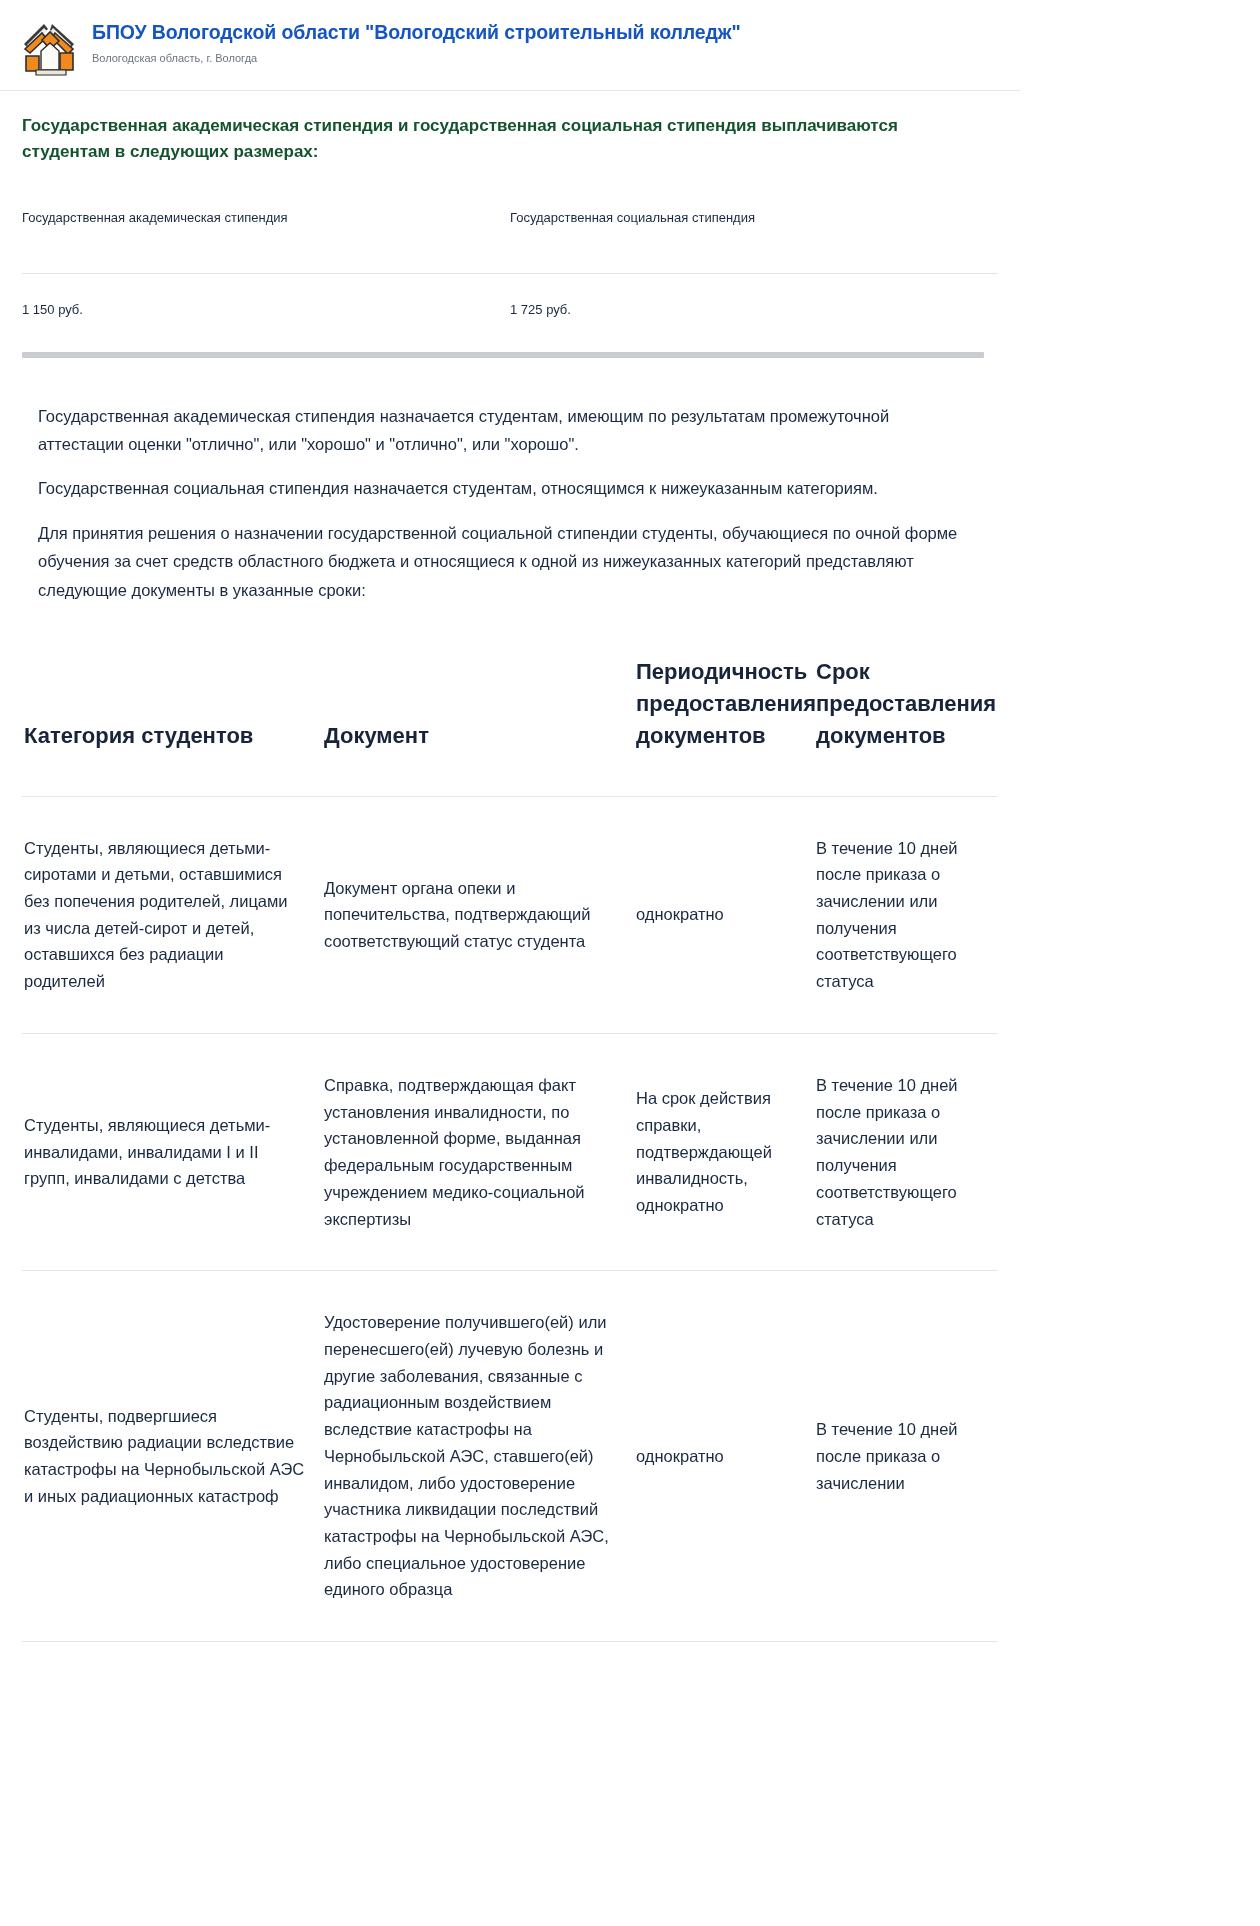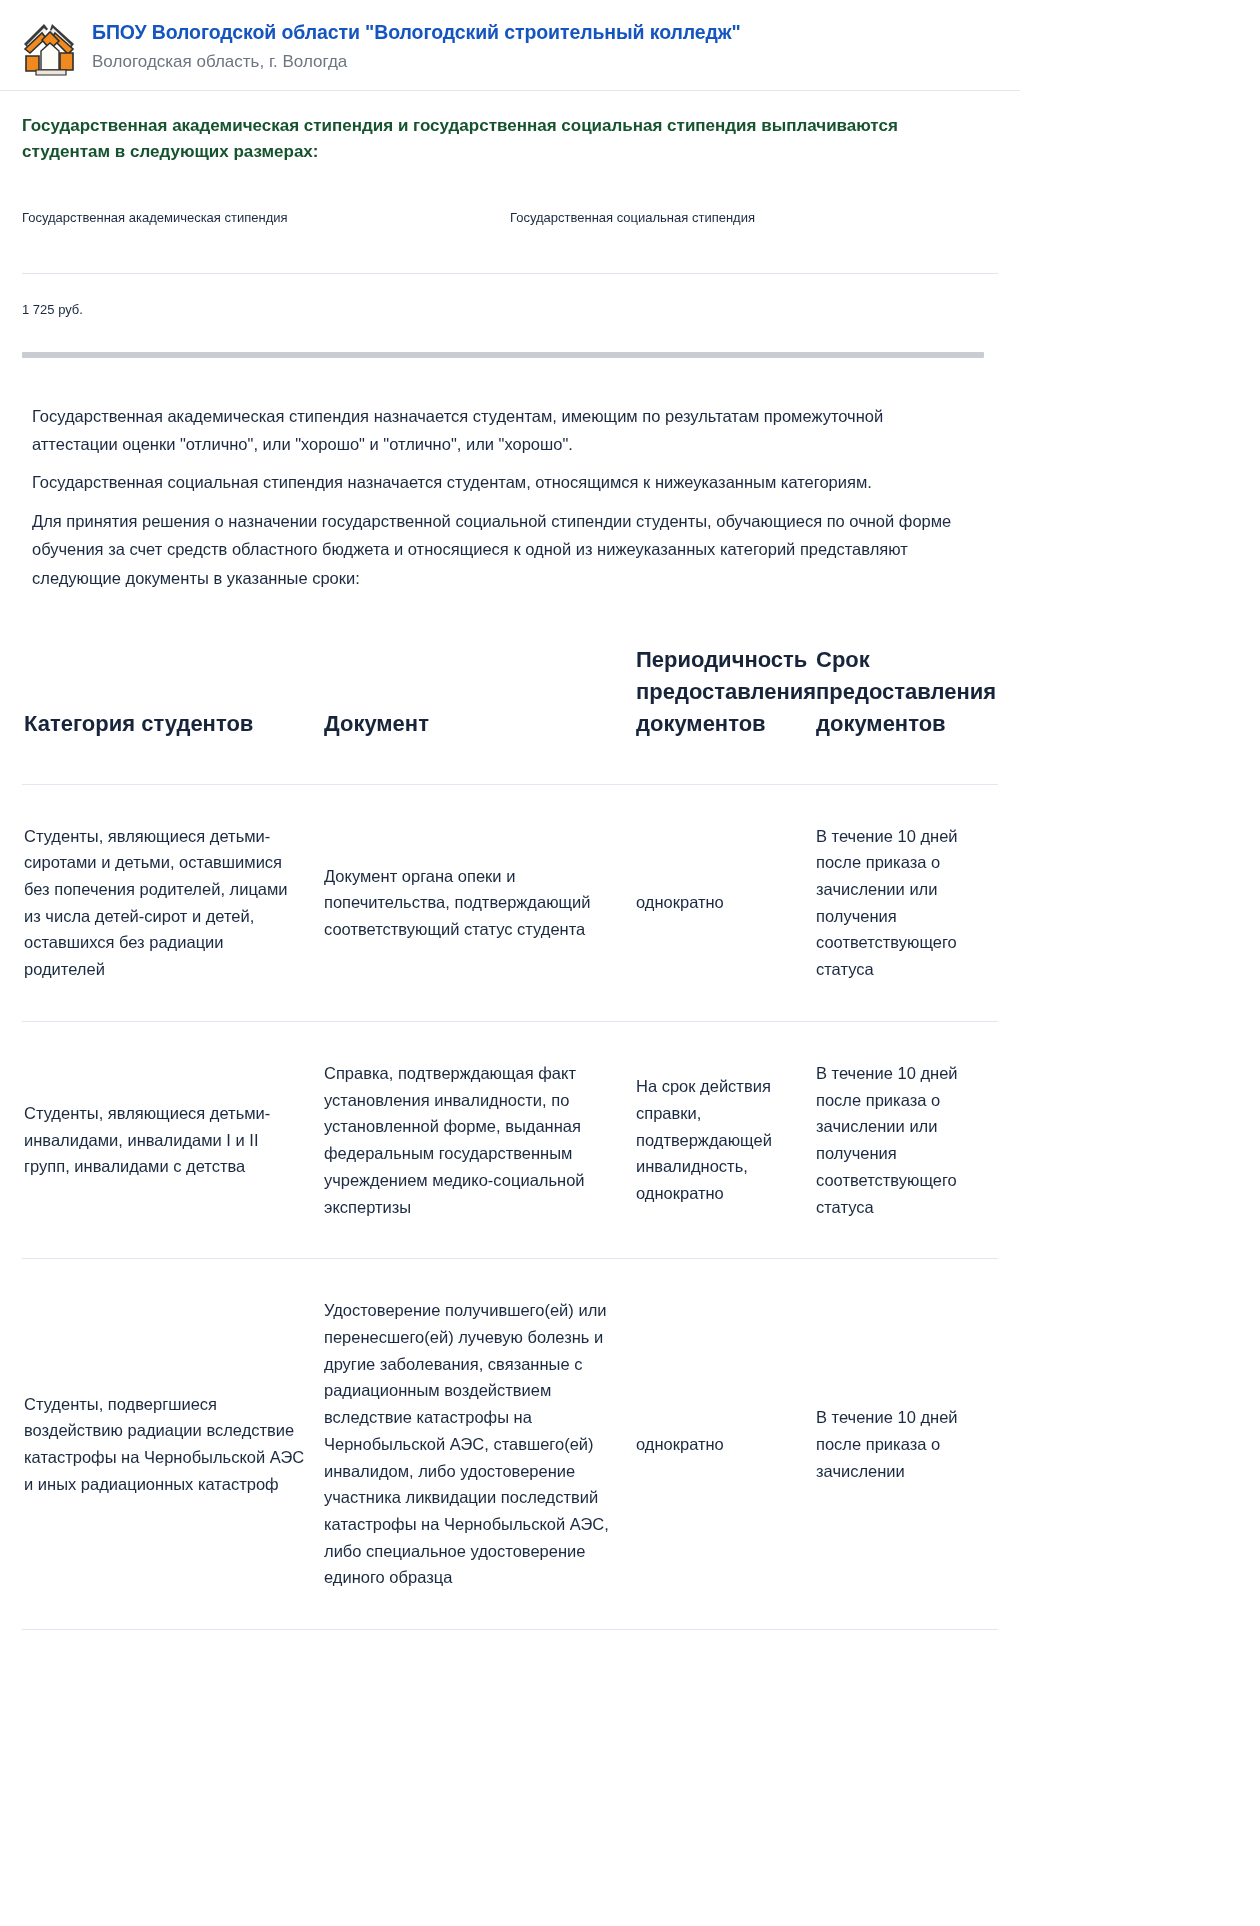--- a/index.html
+++ b/index.html
@@ -42,21 +42,21 @@
   .header-text { padding-top: 4px; }
   .site-title {
     font-size: 19.5px;
     font-weight: bold;
     color: #1555c0;
     line-height: 1.25;
     letter-spacing: -0.1px;
     margin: 0 0 7px 0;
   }
   .site-subtitle {
-    font-size: 17px;
+    font-size: 11px;
     color: #6d7580;
     line-height: 1.3;
     margin: 0;
   }
 
   
   .rule-top {
     border: 0;
     border-top: 1px solid #e3e7ed;
     margin: 0 0 0 0;
@@ -108,21 +108,21 @@
 
   
   .body-copy {
     padding: 0 22px;
     margin-top: 44px;
     font-size: 16.5px;
     line-height: 1.72;
     color: #1b2a41;
     max-width: 1000px;
   }
-  .body-copy p { margin: 10px; }
+  .body-copy p { margin: 16px; }
 
   
   .req-table-wrap {
     padding: 0 22px;
     margin-top: 52px;
   }
   table.req-table {
     width: 976px;
     border-collapse: collapse;
     table-layout: fixed;
@@ -199,20 +199,21 @@
 
   <div class="lead">Государственная академическая стипендия и государственная социальная стипендия выплачиваются студентам в следующих размерах:</div>
 
   <section class="stipend-block">
     <div class="stipend-row stipend-head-row">
       <div class="stipend-cell">Государственная академическая стипендия</div>
       <div class="stipend-cell">Государственная социальная стипендия</div>
     </div>
     <hr class="rule-thin">
     <div class="stipend-row stipend-value-row">
+      <div class="stipend-cell">1 150 руб.</div>
       <div class="stipend-cell">1 725 руб.</div>
     </div>
   </section>
 
   <hr class="rule-thick">
 
   <section class="body-copy">
     <p>Государственная академическая стипендия назначается студентам, имеющим по результатам промежуточной аттестации оценки "отлично", или "хорошо" и "отлично", или "хорошо".</p>
     <p>Государственная социальная стипендия назначается студентам, относящимся к нижеуказанным категориям.</p>
     <p>Для принятия решения о назначении государственной социальной стипендии студенты, обучающиеся по очной форме обучения за счет средств областного бюджета и относящиеся к одной из нижеуказанных категорий представляют следующие документы в указанные сроки:</p>

